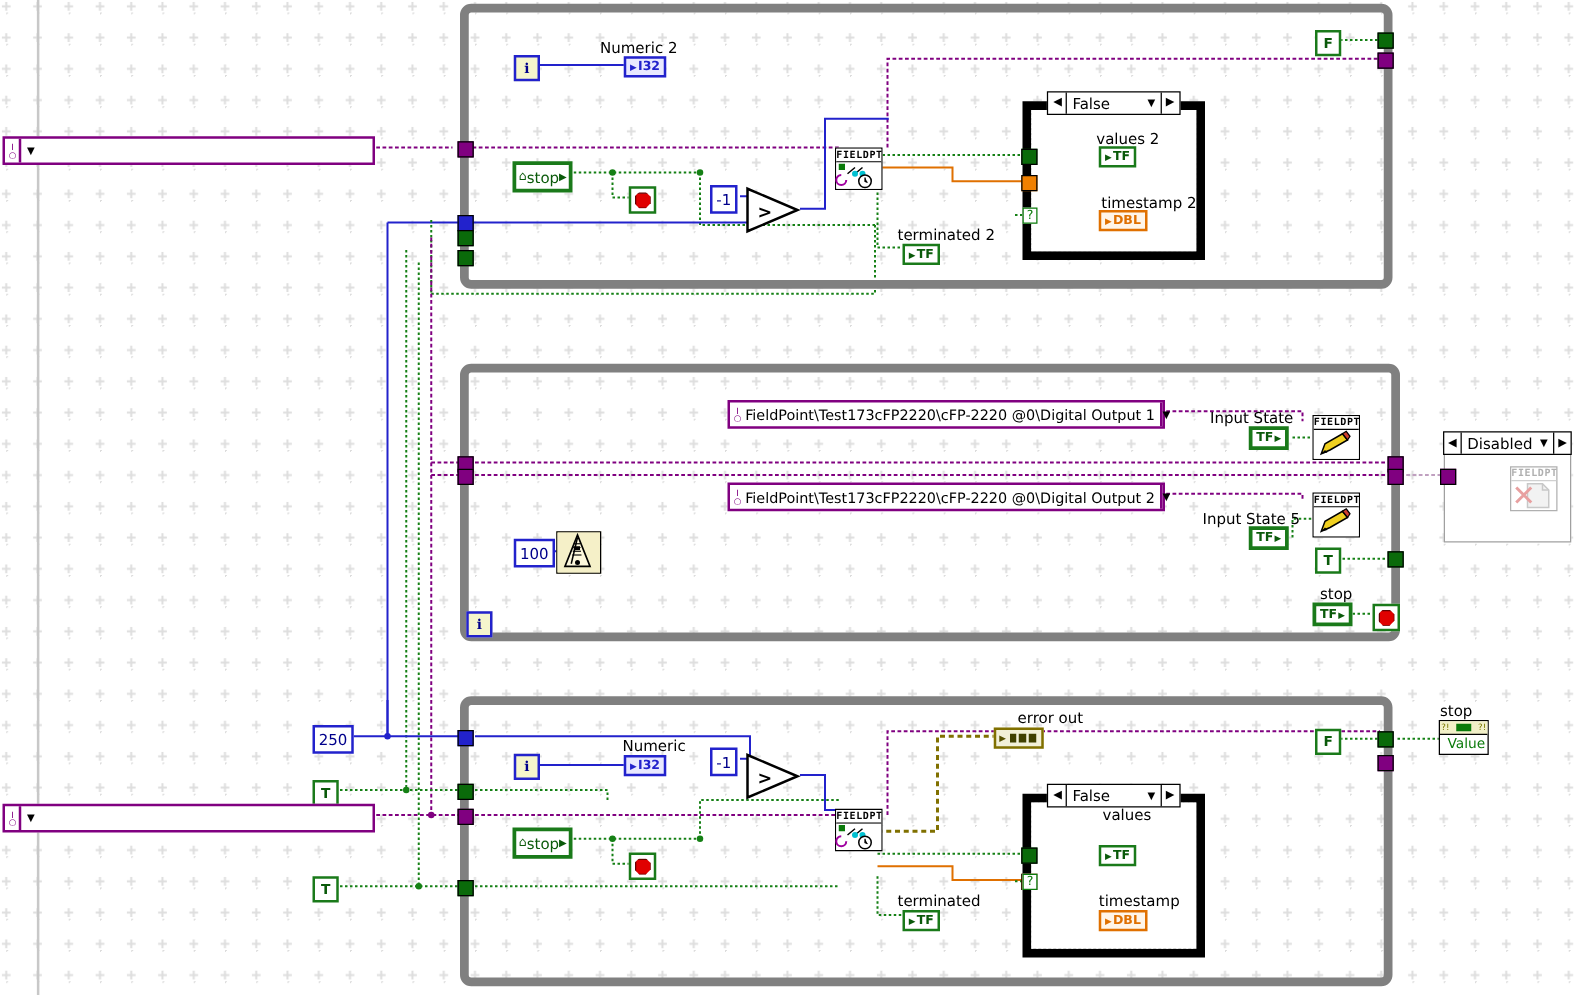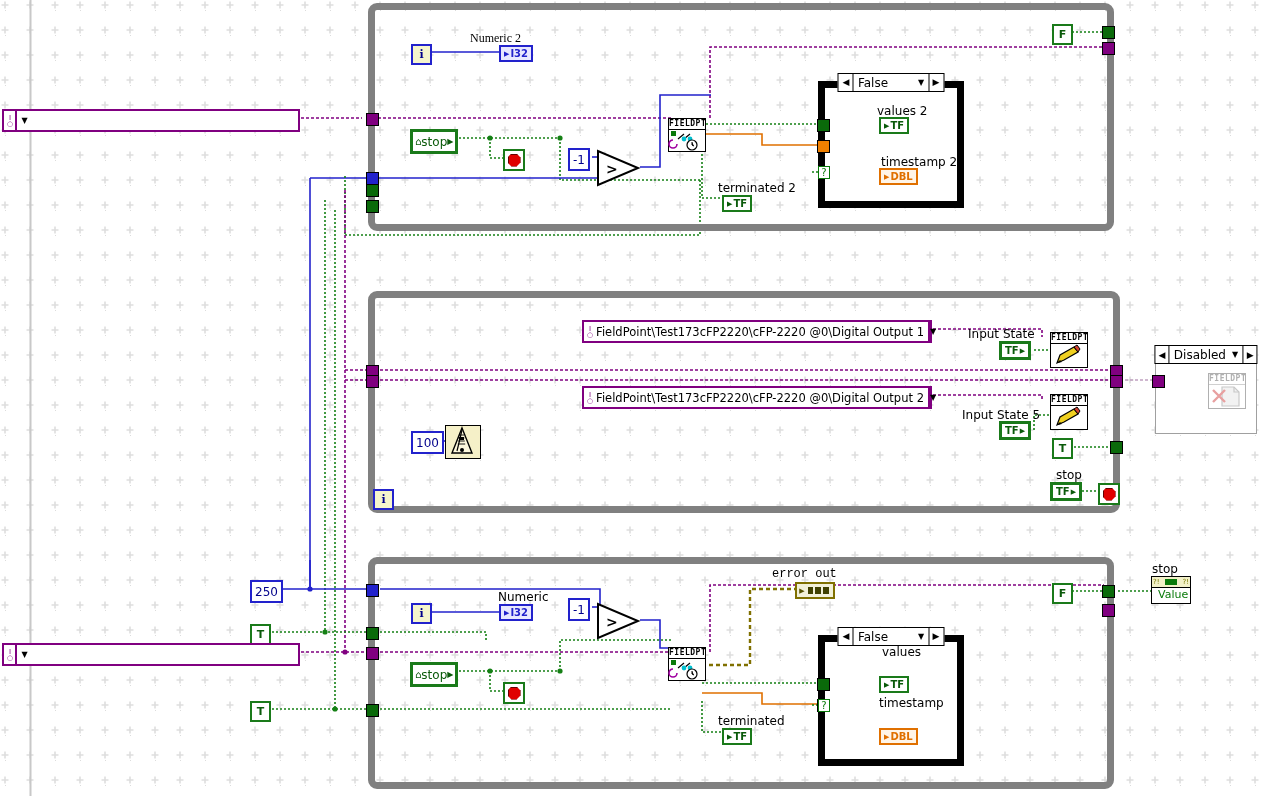--- a/index.html
+++ b/index.html
@@ -293,21 +293,21 @@
       <circle cx="310" cy="589" r="2.6" fill="#2222cc"></circle>
       <circle cx="937" cy="175" r="2.6"></circle>
         <circle cx="937" cy="735" r="2.6"></circle>
     </g>
   </svg>
 
   <div class="loop" style="left:368px;top:3px;width:746px;height:228px;"></div>
 
   <div class="iterm" style="left:411px;top:44px;">i</div>
 
-  <div class="lbl" style="left:470px;top:31px;font-family:Liberation Serif, serif;">Numeric 2</div>
+  <div class="lbl" style="left:480px;top:31px;">Numeric 2</div>
   <div class="term ind-num" style="left:499px;top:45px;">
     <span style="font-size:7px;margin-right:1px;">▶</span>
       <span>I32</span>
   </div>
 
   <div class="homestop" style="left:410px;top:129px;">
     <span style="font-size:10px;">⌂</span>
       <span>stop</span>
       <span style="font-size:8px;">▶</span>
   </div>
@@ -542,21 +542,21 @@
       </svg>
     </div>
   </div>
 
   <div class="lbl" style="left:718px;top:714px;">terminated</div>
   <div class="term ind-bool" style="left:722px;top:728px;">
     <span style="font-size:7px;margin-right:1px;">▶</span>
       <span>TF</span>
   </div>
 
-  <div class="lbl" style="left:772px;top:567px;font-family:Liberation Mono, monospace;">error out</div>
+  <div class="lbl" style="left:814px;top:567px;">error out</div>
   <div class="term ind-err" style="left:795px;top:582px;width:40px;">
     <span style="font-size:7px;margin-right:2px;">▶</span>
     <svg width="24" height="9" viewBox="0 0 24 9">
       <rect x="0" y="0" width="24" height="9" fill="#f2f0d8"></rect>
       <rect x="1" y="1" width="5" height="7" fill="#404000"></rect>
       <rect x="8" y="1" width="6" height="7" fill="#404000"></rect>
       <rect x="16" y="1" width="6" height="7" fill="#404000"></rect>
     </svg>
   </div>
 
@@ -573,21 +573,21 @@
   </div>
   <div class="tun" style="left:817px;top:678px;background:#0a6a0a;"></div>
   <div class="tun" style="left:817px;top:699px;background:#f08000;"></div>
   <div class="abs" style="left:818px;top:699px;width:12px;height:13px;border:1.5px solid #0a7a0a;background:#fff;color:#0a7a0a;font-size:10px;text-align:center;line-height:11px;">?</div>
 
   <div class="lbl" style="left:882px;top:645px;">values</div>
   <div class="term ind-bool" style="left:879px;top:676px;">
     <span style="font-size:7px;margin-right:1px;">▶</span>
       <span>TF</span>
   </div>
-  <div class="lbl" style="left:879px;top:696px;">timestamp</div>
+  <div class="lbl" style="left:879px;top:714px;">timestamp</div>
   <div class="term ind-dbl" style="left:879px;top:728px;">
     <span style="font-size:7px;margin-right:1px;">▶</span>
       <span>DBL</span>
   </div>
 
   <div class="numconst" style="left:250px;top:580px;">250</div>
   <div class="boolconst" style="left:250px;top:624px;">T</div>
   <div class="boolconst" style="left:250px;top:701px;">T</div>
 
   <div class="ioconst" style="left:2px;top:643px;width:294px;">

